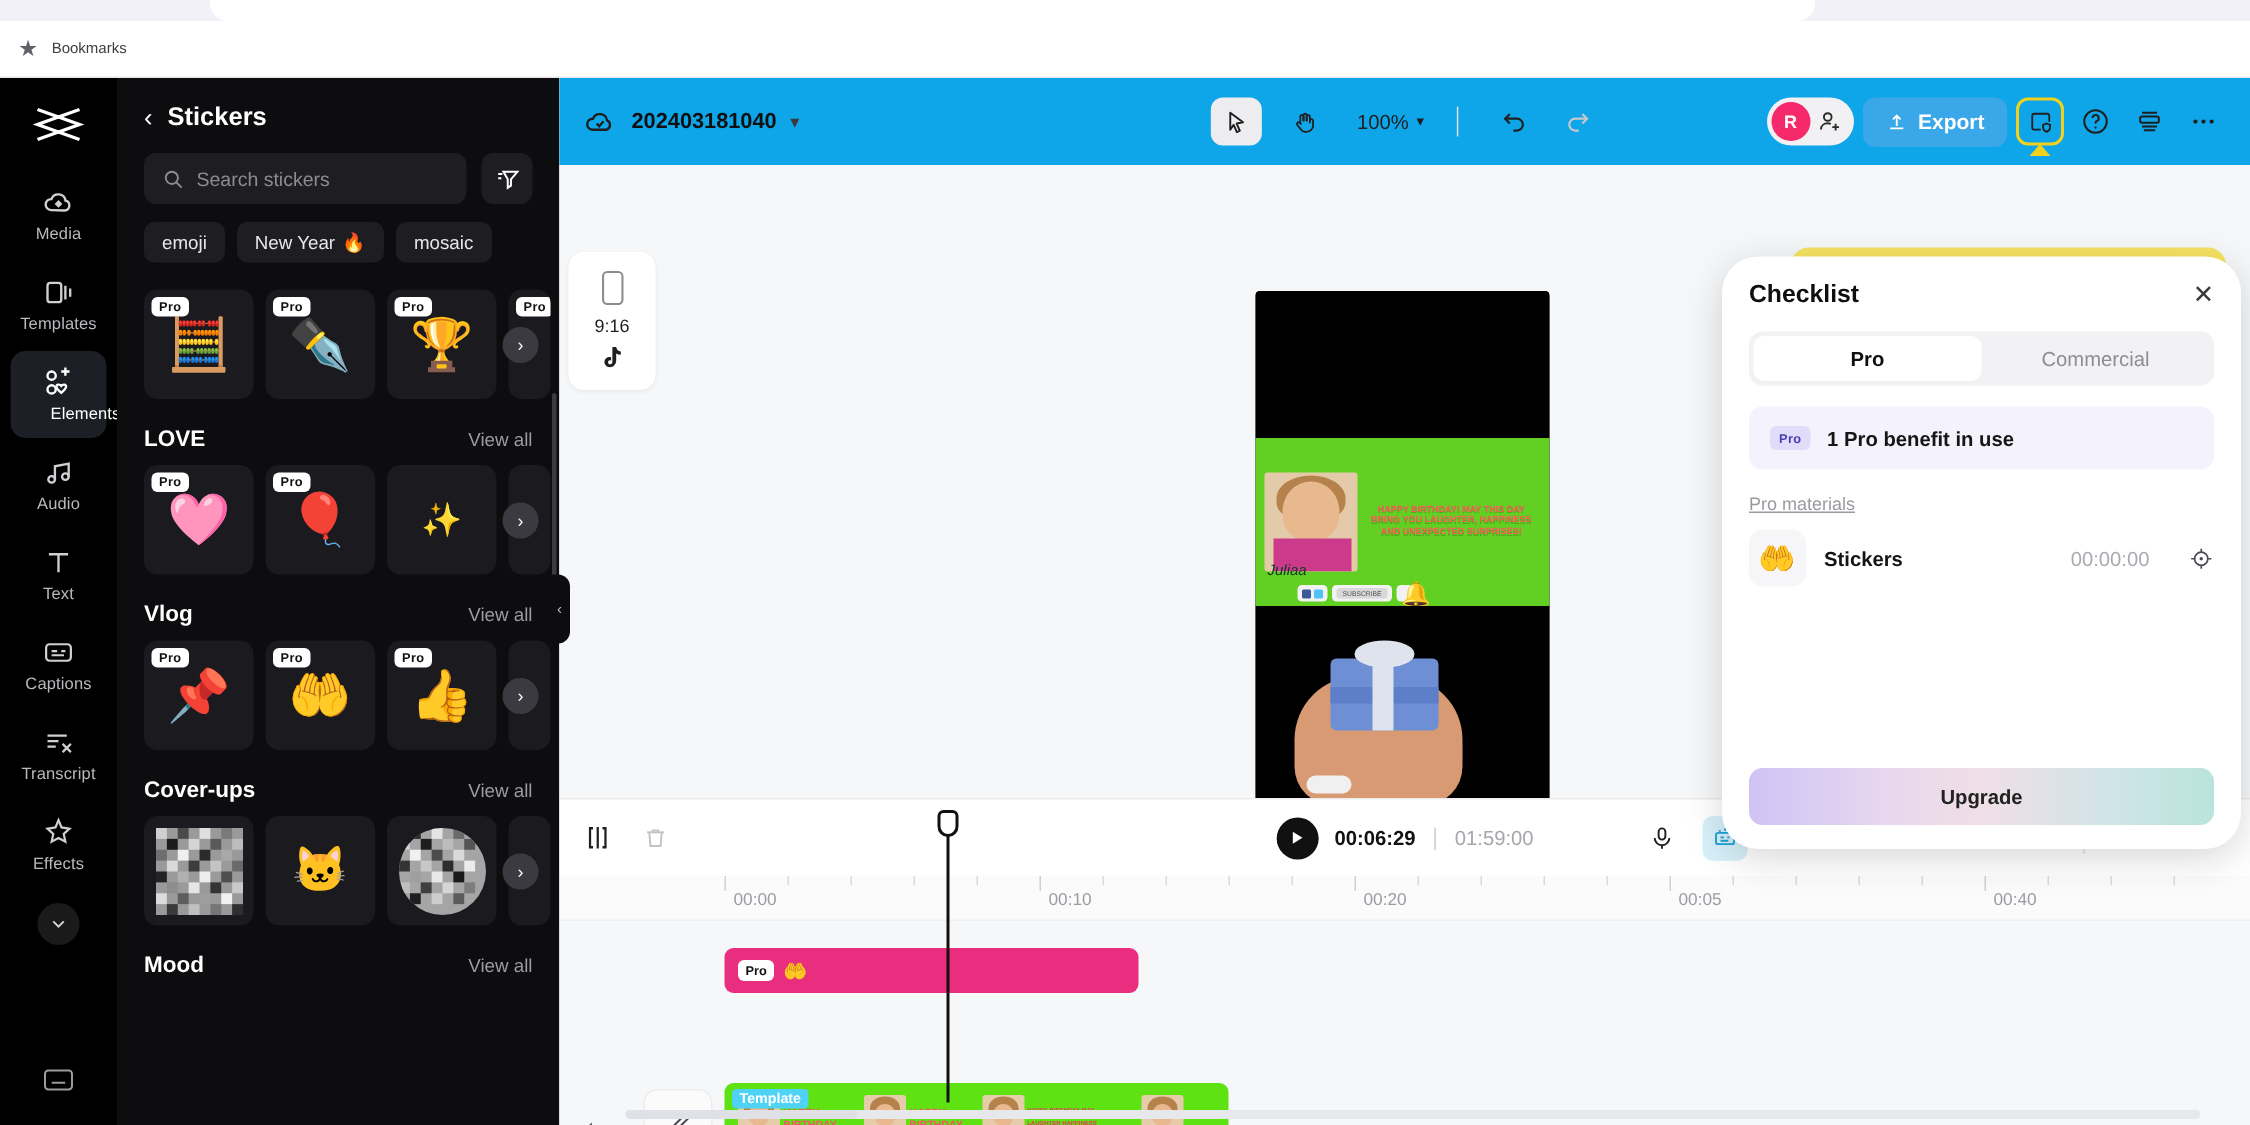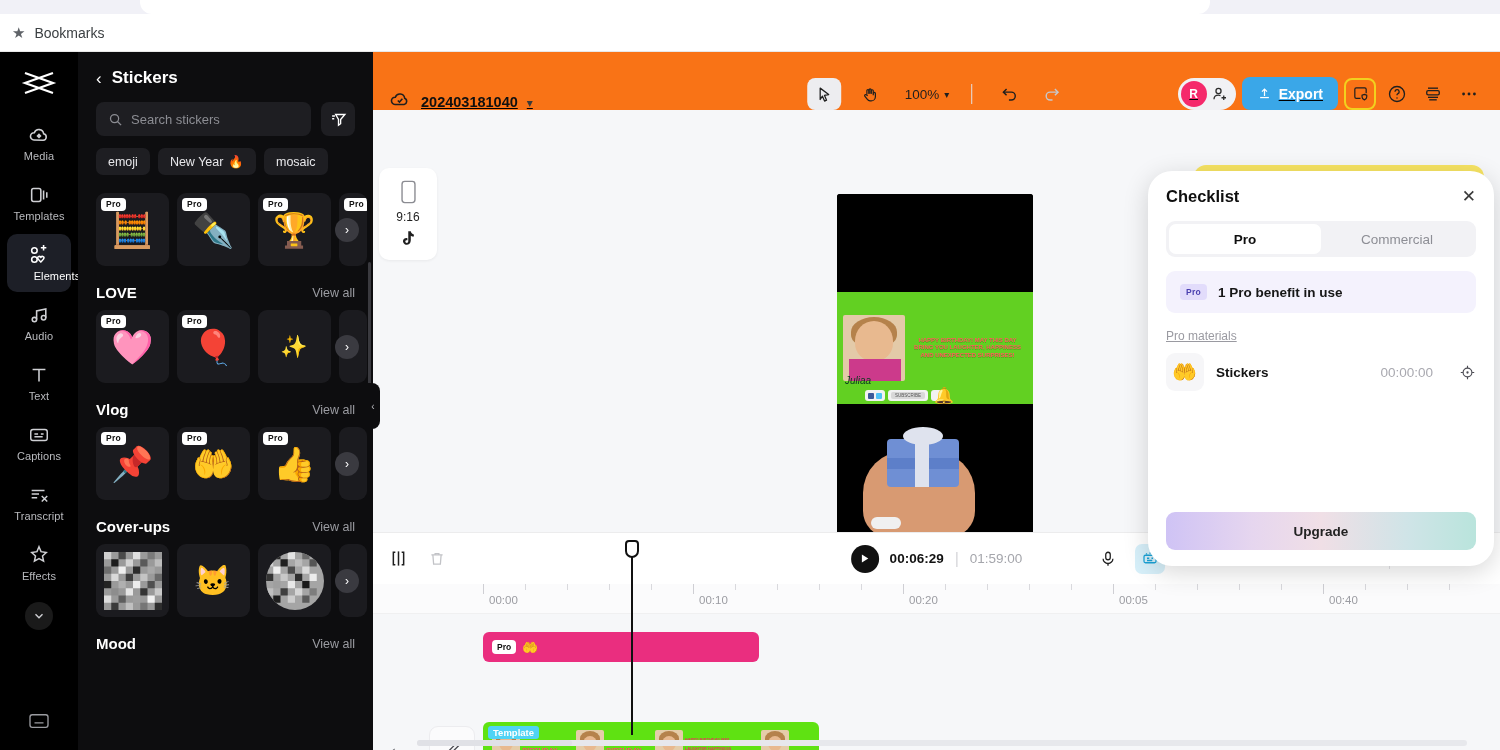--- a/index.html
+++ b/index.html
@@ -19,21 +19,21 @@
   .browser-tabstrip {
     position: absolute; left: 140px; top: -10px; width: 1070px; height: 24px;
     background: #ffffff; border-radius: 12px;
   }
   .bookmarks-bar {
     position: absolute; left: 0; top: 14px; width: 1500px; height: 38px;
     background: #ffffff; display: flex; align-items: center; padding-left: 12px;
     border-bottom: 1px solid #e8e8e8;
   }
   .bm-star { font-size: 15px; color: #5f6368; margin-right: 9px; line-height: 1; }
-  .bm-label { font-size: 14px; color: #3c4043; }
+  .bm-label { font-size: 10px; color: #3c4043; }
 
   
   .rail {
     position: absolute; left: 0; top: 52px; width: 78px; height: 698px;
     background: #000000; display: flex; flex-direction: column; align-items: center;
   }
   .rail-logo { margin-top: 14px; width: 42px; height: 34px; display: flex; align-items: center; justify-content: center; }
   .rail-items { margin-top: 14px; width: 100%; display: flex; flex-direction: column; align-items: center; gap: 2px; }
   .rail-item {
     width: 64px; height: 58px; border-radius: 10px;
@@ -106,22 +106,22 @@
     background: #0d0d0f; border-radius: 0 8px 8px 0; color: #b9babe;
     display: flex; align-items: center; justify-content: center; font-size: 10px; cursor: pointer; z-index: 6;
   }
 
   
   .main {
     position: absolute; left: 373px; top: 52px; width: 1127px; height: 698px;
     background: #f6f7f9;
   }
   .topbar {
-    position: relative; height: 58px; background: #f97316;
-    display: flex; align-items: flex-end; padding: 0 16px; text-decoration: underline;
+    position: relative; height: 58px; background: #0ea5e9;
+    display: flex; align-items: center; padding: 0 16px;
   }
   .cloud-ico { color: #1f1f1f; display: flex; margin-right: 10px; }
   .proj-name { font-size: 14.5px; font-weight: bold; color: #101010; }
   .caret { color: #3a3a3a; font-size: 12px; margin-left: 9px; cursor: pointer; }
   .top-center { position: absolute; left: 50%; transform: translateX(-50%); display: flex; align-items: center; gap: 12px; }
   .tool-btn {
     width: 34px; height: 32px; border-radius: 8px;
     display: flex; align-items: center; justify-content: center; cursor: pointer; color: #1f1f1f;
   }
   .tool-btn.active { background: #ededf0; }

